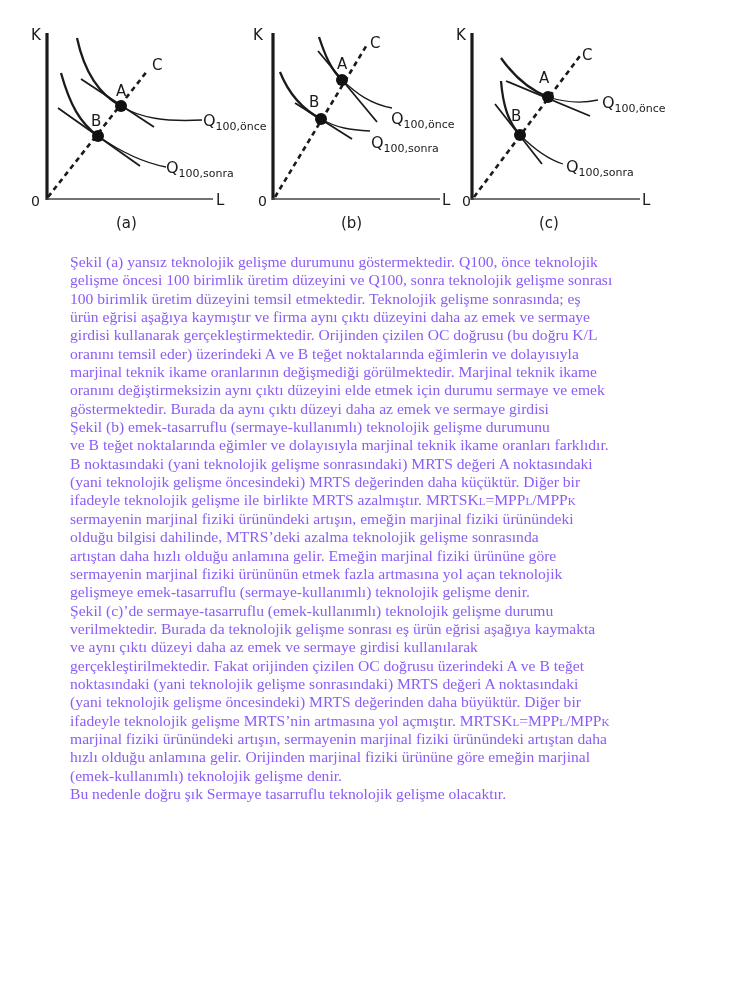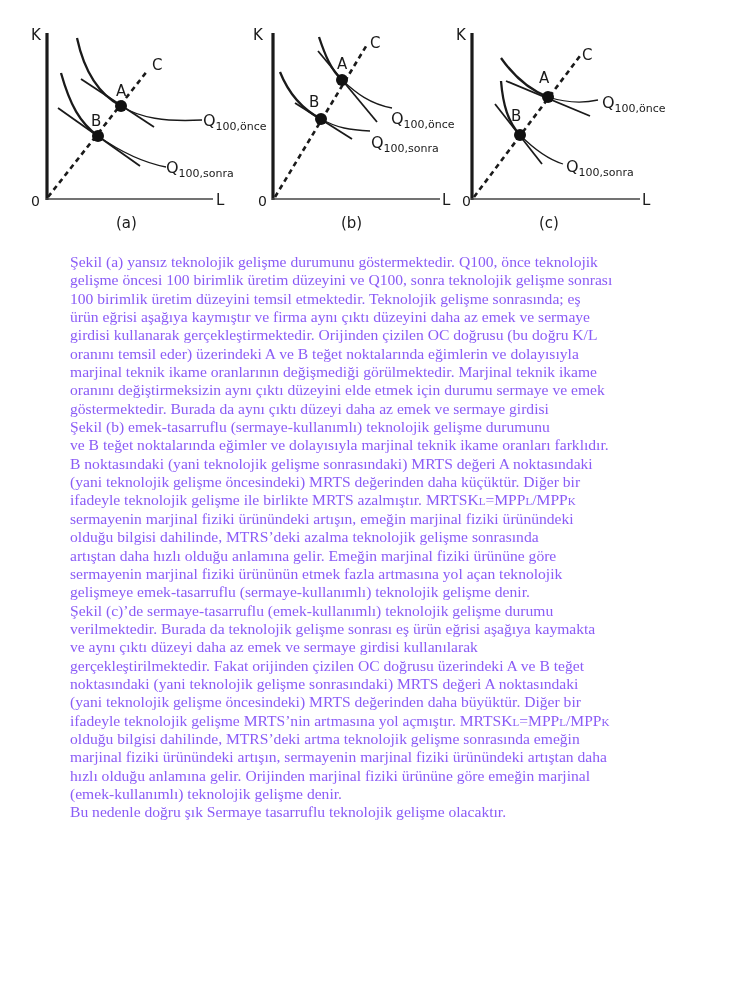--- a/index.html
+++ b/index.html
@@ -131,18 +131,17 @@
   <span class="line">artıştan daha hızlı olduğu anlamına gelir. Emeğin marjinal fiziki ürününe göre</span>
   <span class="line">sermayenin marjinal fiziki ürününün etmek fazla artmasına yol açan teknolojik</span>
   <span class="line">gelişmeye emek-tasarruflu (sermaye-kullanımlı) teknolojik gelişme denir.</span>
   <span class="line">Şekil (c)’de sermaye-tasarruflu (emek-kullanımlı) teknolojik gelişme durumu</span>
   <span class="line">verilmektedir. Burada da teknolojik gelişme sonrası eş ürün eğrisi aşağıya kaymakta</span>
   <span class="line">ve aynı çıktı düzeyi daha az emek ve sermaye girdisi kullanılarak</span>
   <span class="line">gerçekleştirilmektedir. Fakat orijinden çizilen OC doğrusu üzerindeki A ve B teğet</span>
   <span class="line">noktasındaki (yani teknolojik gelişme sonrasındaki) MRTS değeri A noktasındaki</span>
   <span class="line">(yani teknolojik gelişme öncesindeki) MRTS değerinden daha büyüktür. Diğer bir</span>
   <span class="line"><span>ifadeyle teknolojik gelişme MRTS’nin artmasına yol açmıştır. MRTSK</span><span class="sub">L</span><span>=MPP</span><span class="sub">L</span><span>/MPP</span><span class="sub">K</span></span>
-  <span class="line">olduğu bilgisi dahilinde, MTRS’deki artma teknolojik gelişme sonrasında emeğin</span>
   <span class="line">marjinal fiziki ürünündeki artışın, sermayenin marjinal fiziki ürünündeki artıştan daha</span>
   <span class="line">hızlı olduğu anlamına gelir. Orijinden marjinal fiziki ürününe göre emeğin marjinal</span>
   <span class="line">(emek-kullanımlı) teknolojik gelişme denir.</span>
   <span class="line">Bu nedenle doğru şık Sermaye tasarruflu teknolojik gelişme olacaktır.</span>
 </div>
 
 </body></html>

